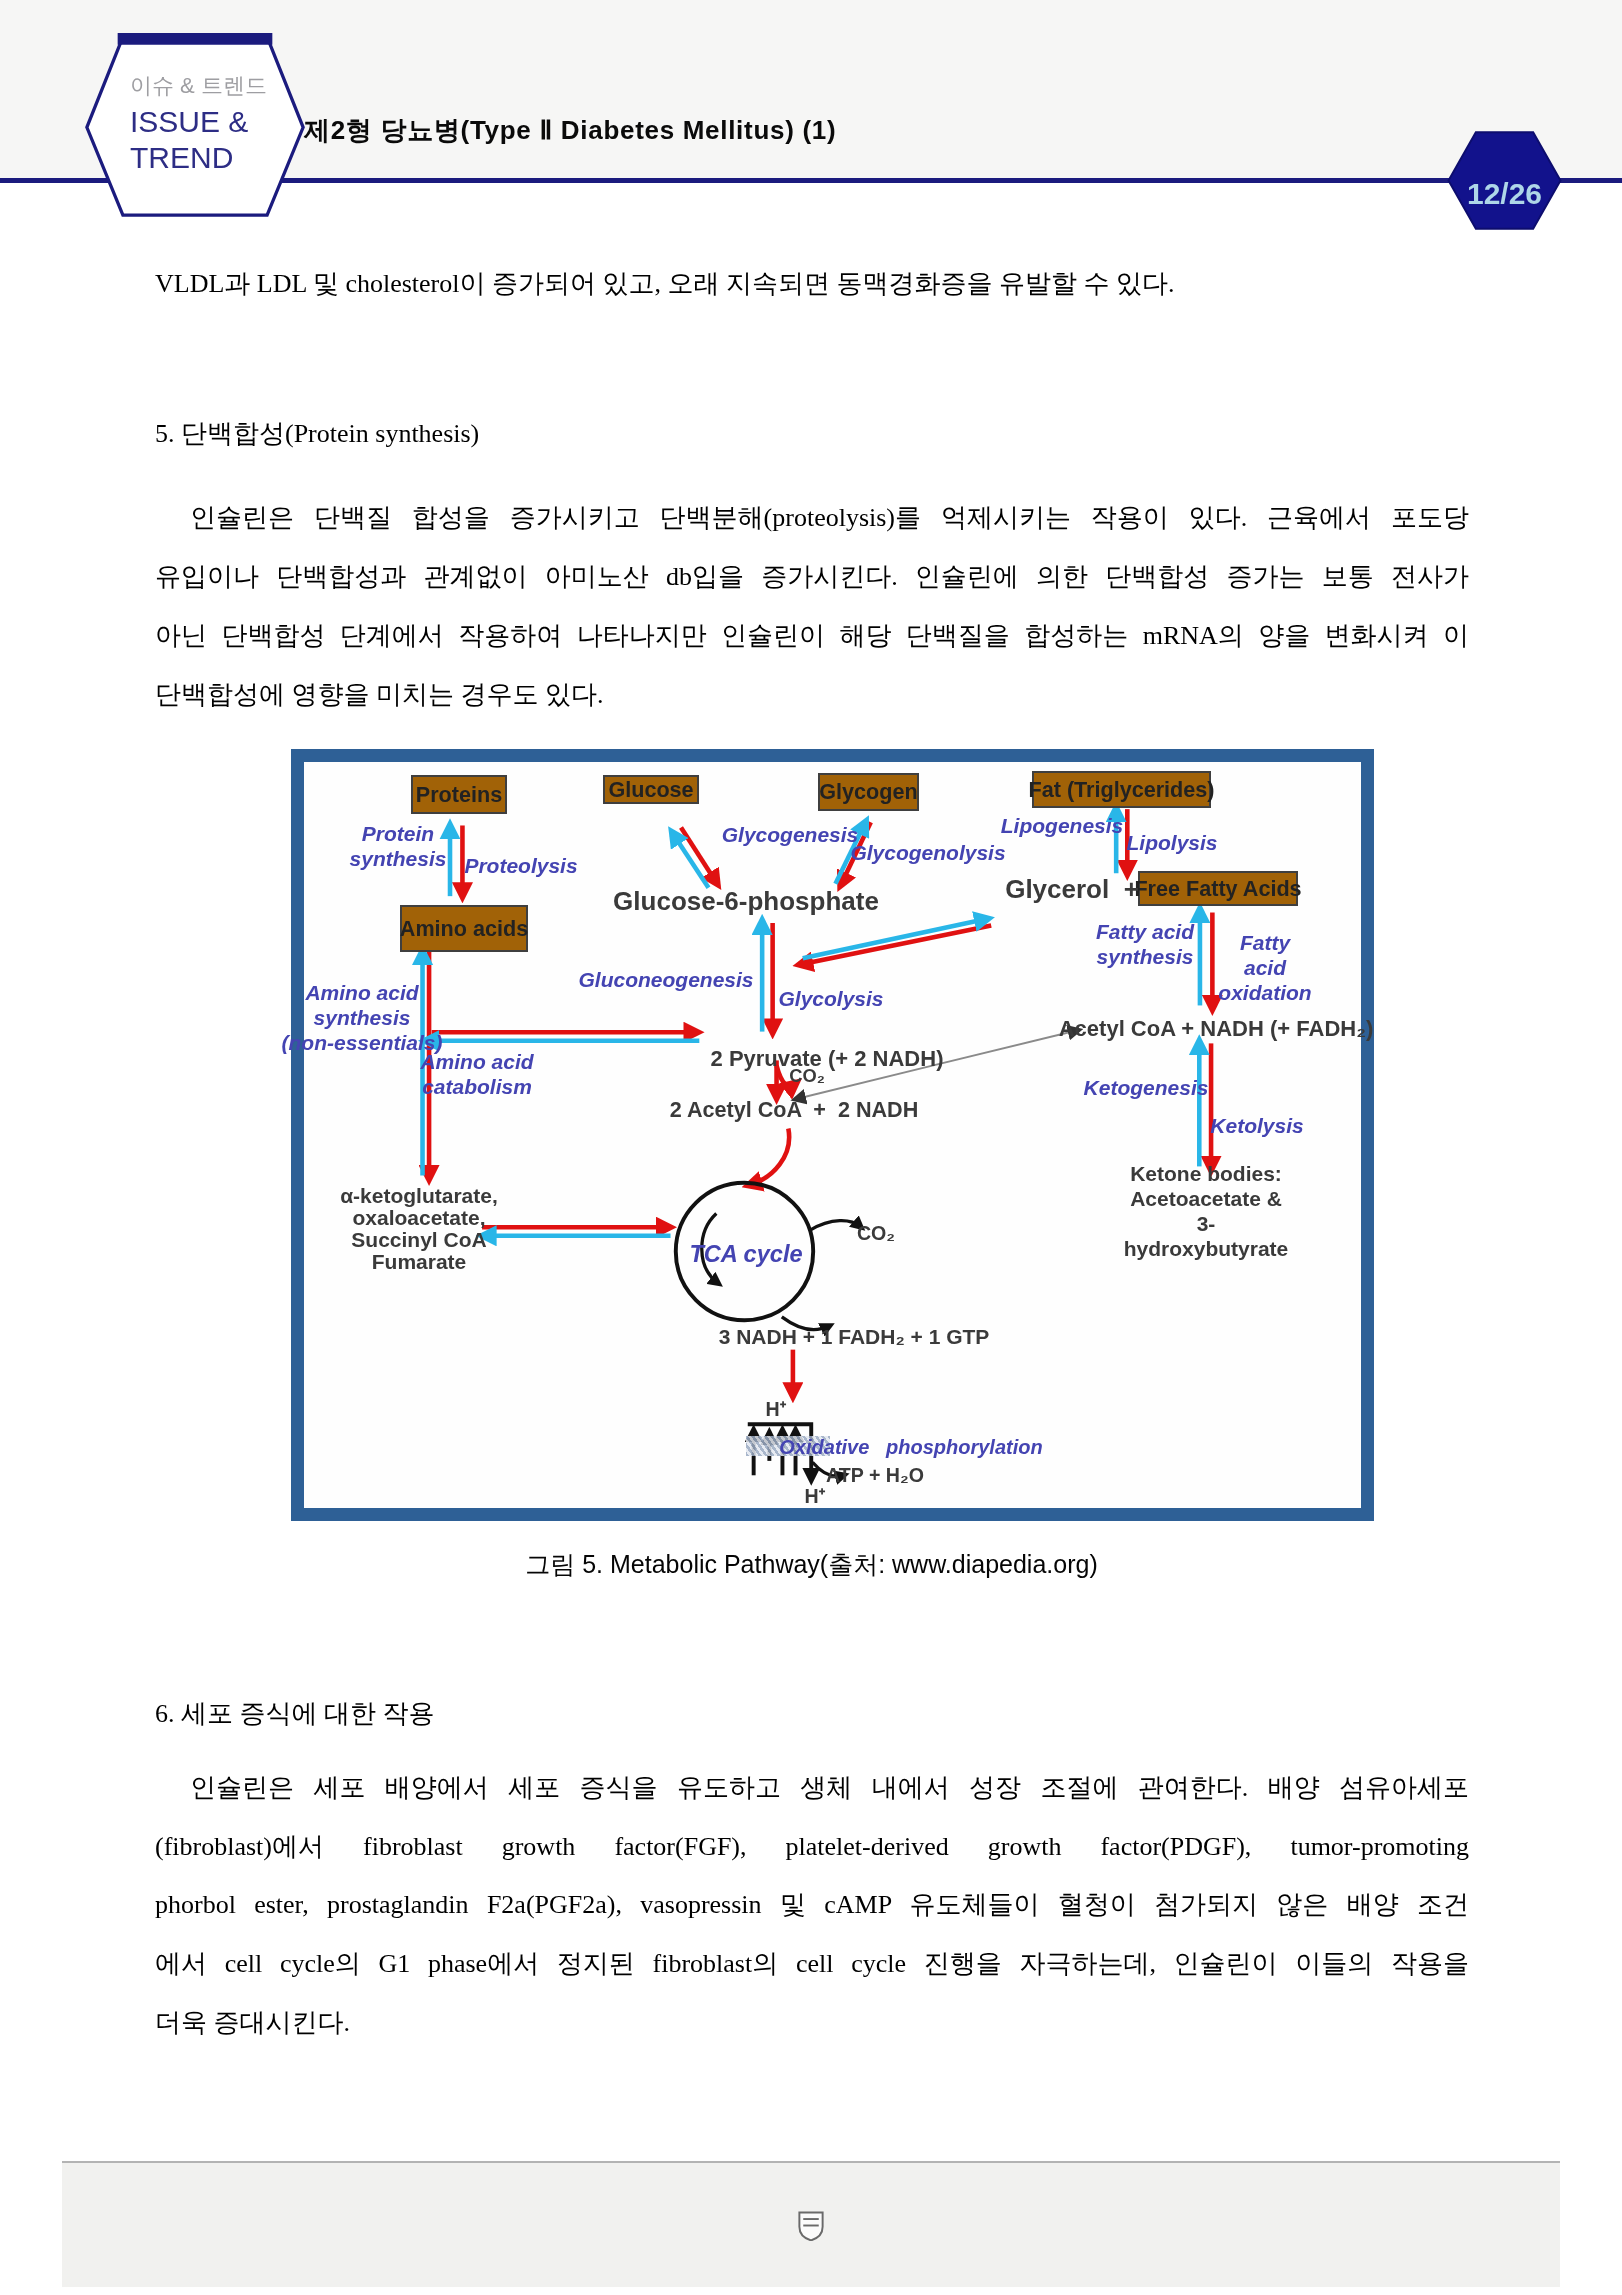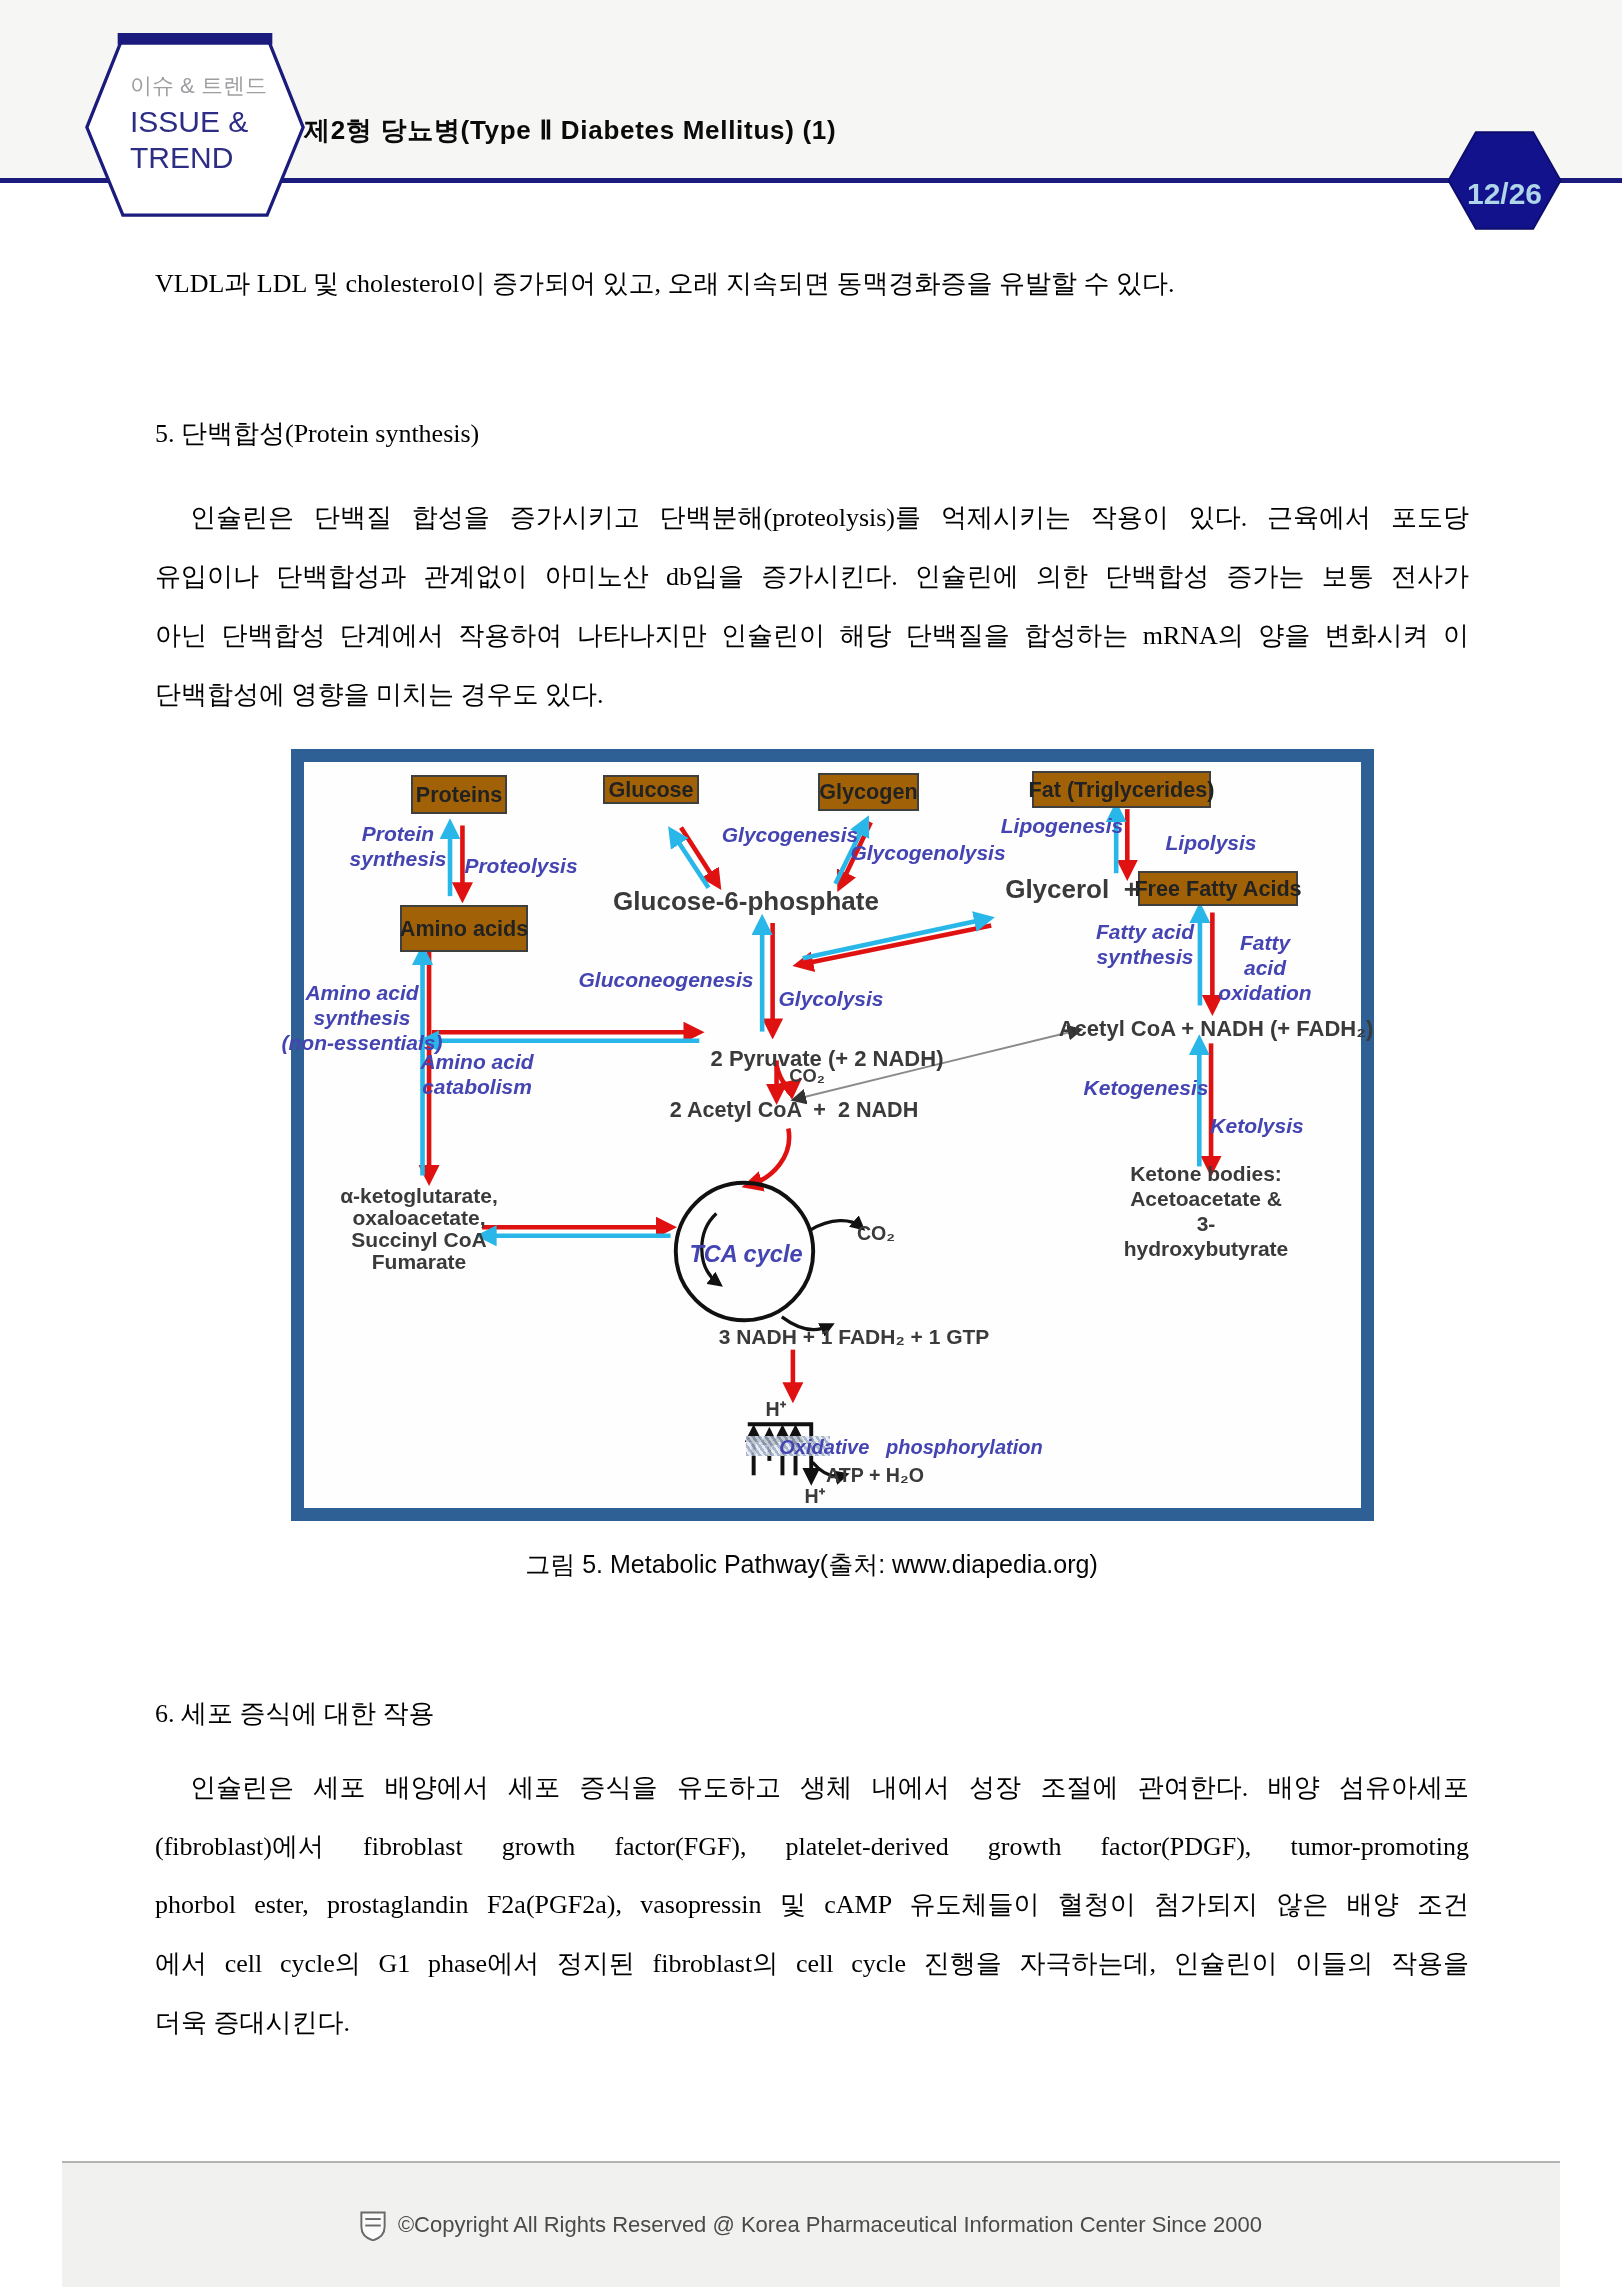--- a/index.html
+++ b/index.html
@@ -152,21 +152,21 @@
   <div class="box" style="left:728px;top:9.2px;width:179px;height:37px;">Fat (Triglycerides)</div>
   <div class="box" style="left:96px;top:143px;width:128px;height:47px;">Amino acids</div>
   <div class="box" style="left:834px;top:109px;width:160px;height:35px;">Free Fatty Acids</div>
 
   <div class="plabel" style="left:94px;top:84px;">Protein
 synthesis</div>
   <div class="plabel" style="left:217px;top:103px;">Proteolysis</div>
   <div class="plabel" style="left:486px;top:72px;">Glycogenesis</div>
   <div class="plabel" style="left:624px;top:90px;">Glycogenolysis</div>
   <div class="plabel" style="left:758px;top:63px;">Lipogenesis</div>
-  <div class="plabel" style="left:868px;top:80px;margin-left:39px;">Lipolysis</div>
+  <div class="plabel" style="left:868px;top:80px;">Lipolysis</div>
   <div class="plabel" style="left:362px;top:217px;">Gluconeogenesis</div>
   <div class="plabel" style="left:527px;top:236px;">Glycolysis</div>
   <div class="plabel" style="left:841px;top:182px;">Fatty acid
 synthesis</div>
   <div class="plabel" style="left:961px;top:205px;">Fatty acid
 oxidation</div>
   <div class="plabel" style="left:58px;top:255px;">Amino acid
 synthesis
 (non-essentials)</div>
   <div class="plabel" style="left:173px;top:312px;">Amino acid
@@ -203,15 +203,14 @@
 <div class="abs bodyline" style="top:1888px;">phorbol ester, prostaglandin F2a(PGF2a), vasopressin 및 cAMP 유도체들이 혈청이 첨가되지 않은 배양 조건</div>
 <div class="abs bodyline" style="top:1947px;">에서 cell cycle의 G1 phase에서 정지된 fibroblast의 cell cycle 진행을 자극하는데, 인슐린이 이들의 작용을</div>
 <div class="abs bodyline last" style="top:2006px;">더욱 증대시킨다.</div>
 
 <div class="abs" id="footer-band">
   <svg width="26" height="31" viewBox="0 0 40 48" xmlns="http://www.w3.org/2000/svg">
     <path d="M2,4 H38 V26 C38,38 30,44 20,47 C10,44 2,38 2,26 Z" fill="#fbfbfb" stroke="#6a6a6a" stroke-width="3"></path>
     <line x1="8" y1="14" x2="32" y2="14" stroke="#6a6a6a" stroke-width="3"></line>
     <line x1="8" y1="24" x2="32" y2="24" stroke="#6a6a6a" stroke-width="3"></line>
   </svg>
-  <span id="footer-text">©Copyright All Rights Reserved @ Korea Pharmaceutical Information Center Since 2000</span>
 </div>
 
 
 </body></html>

